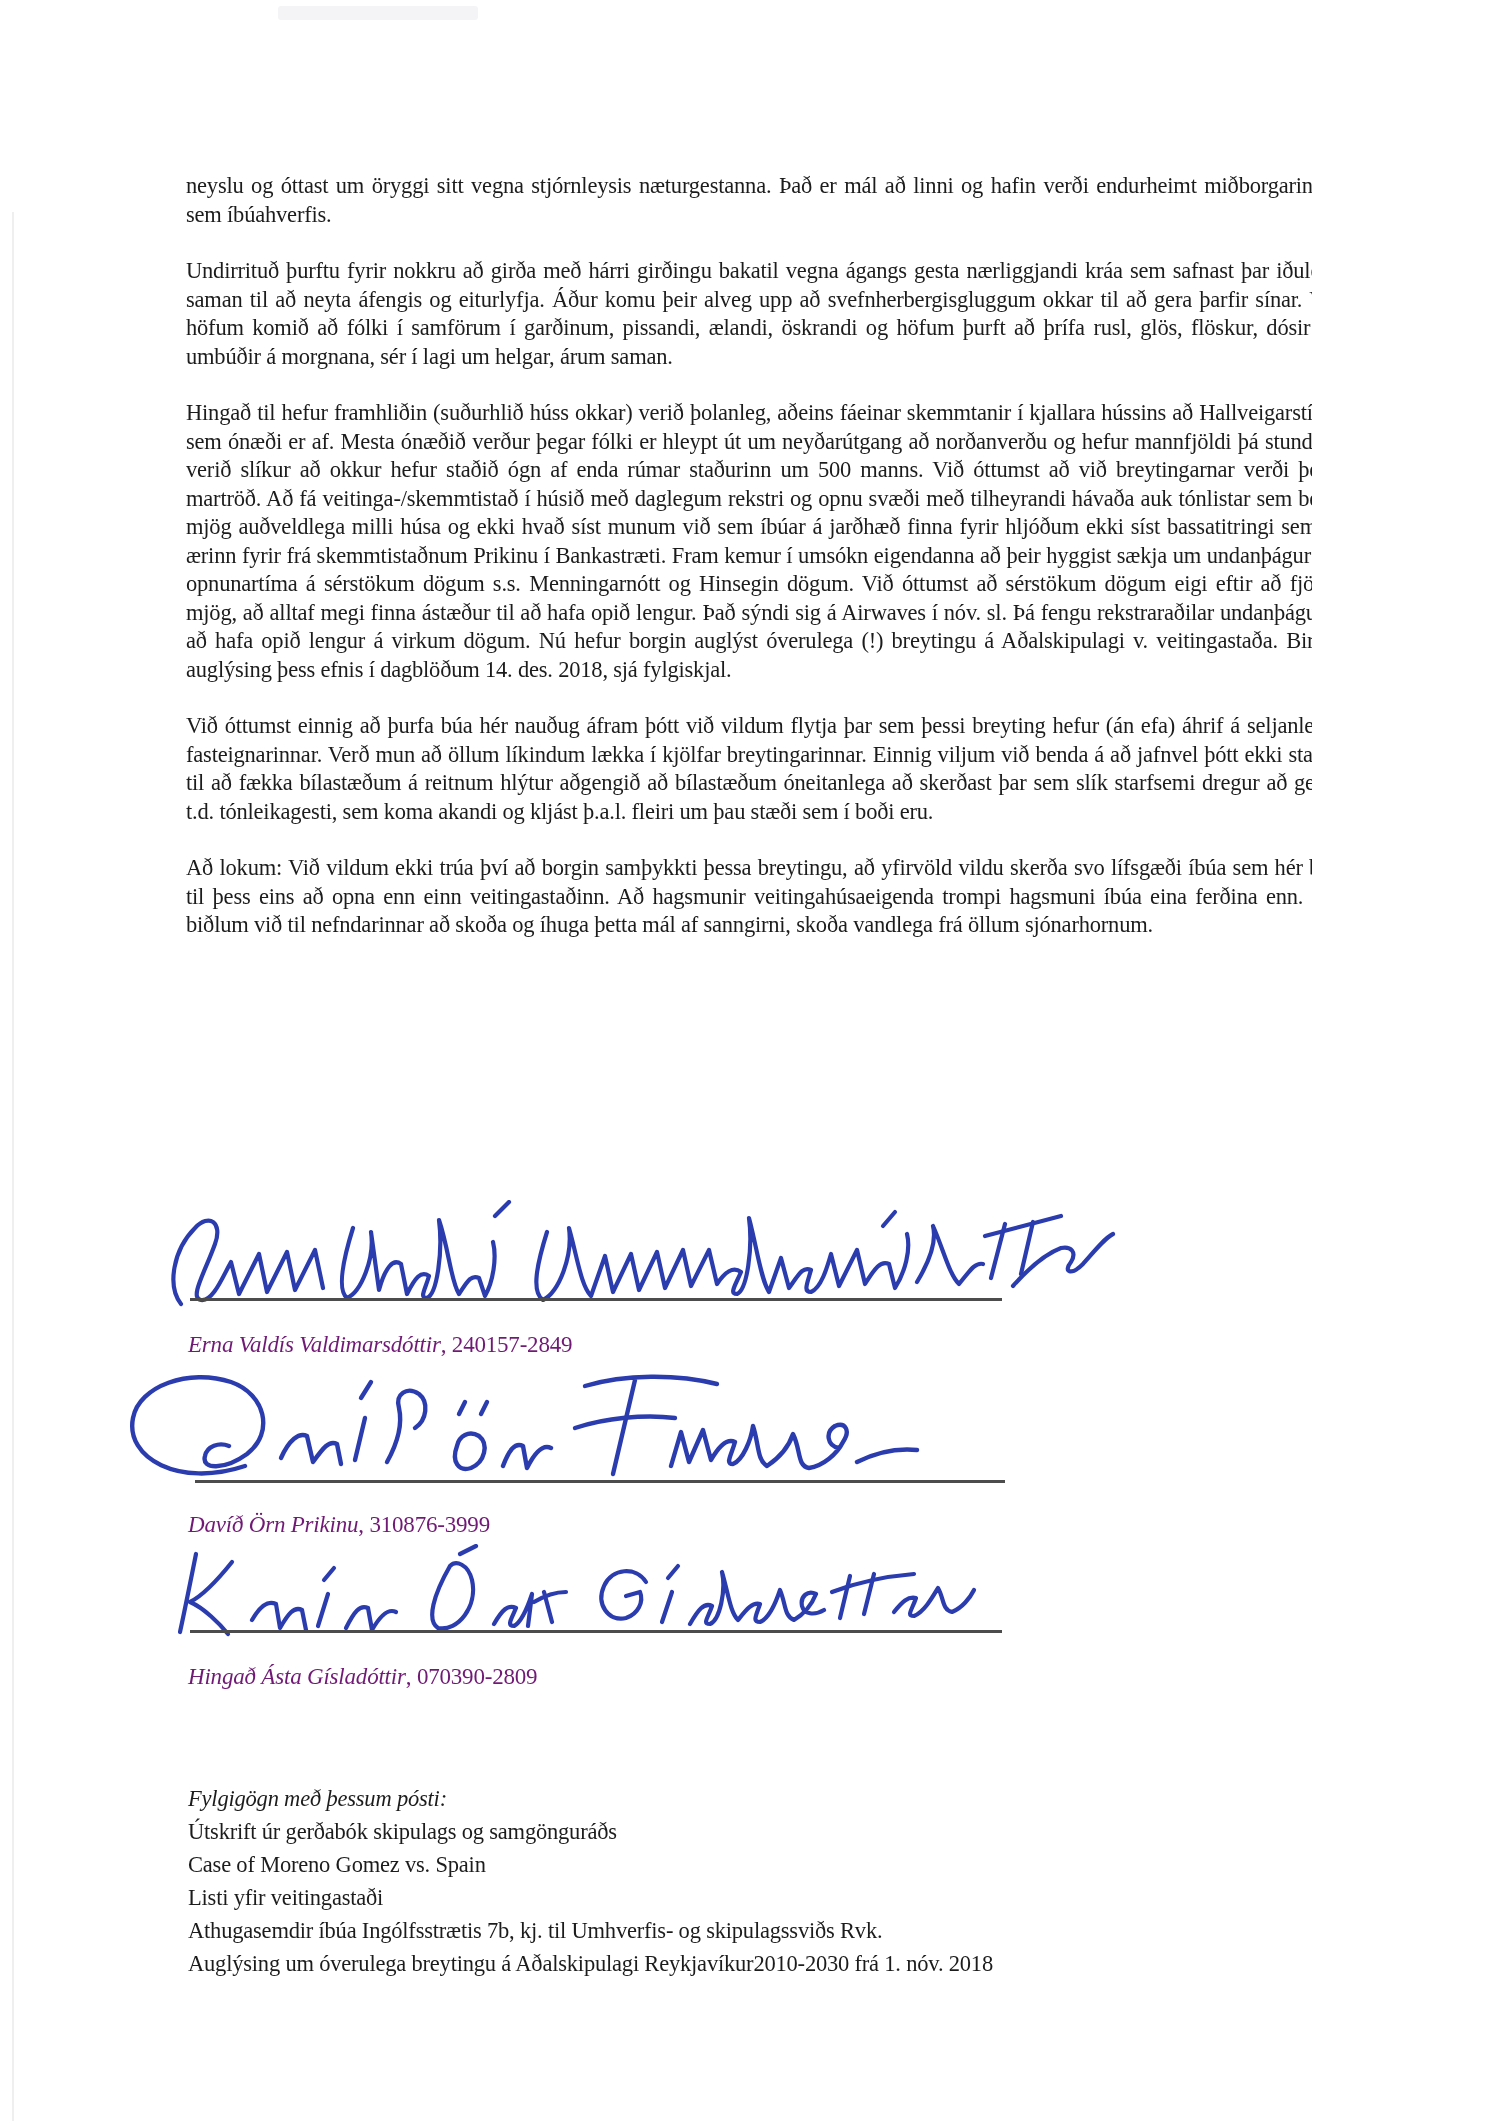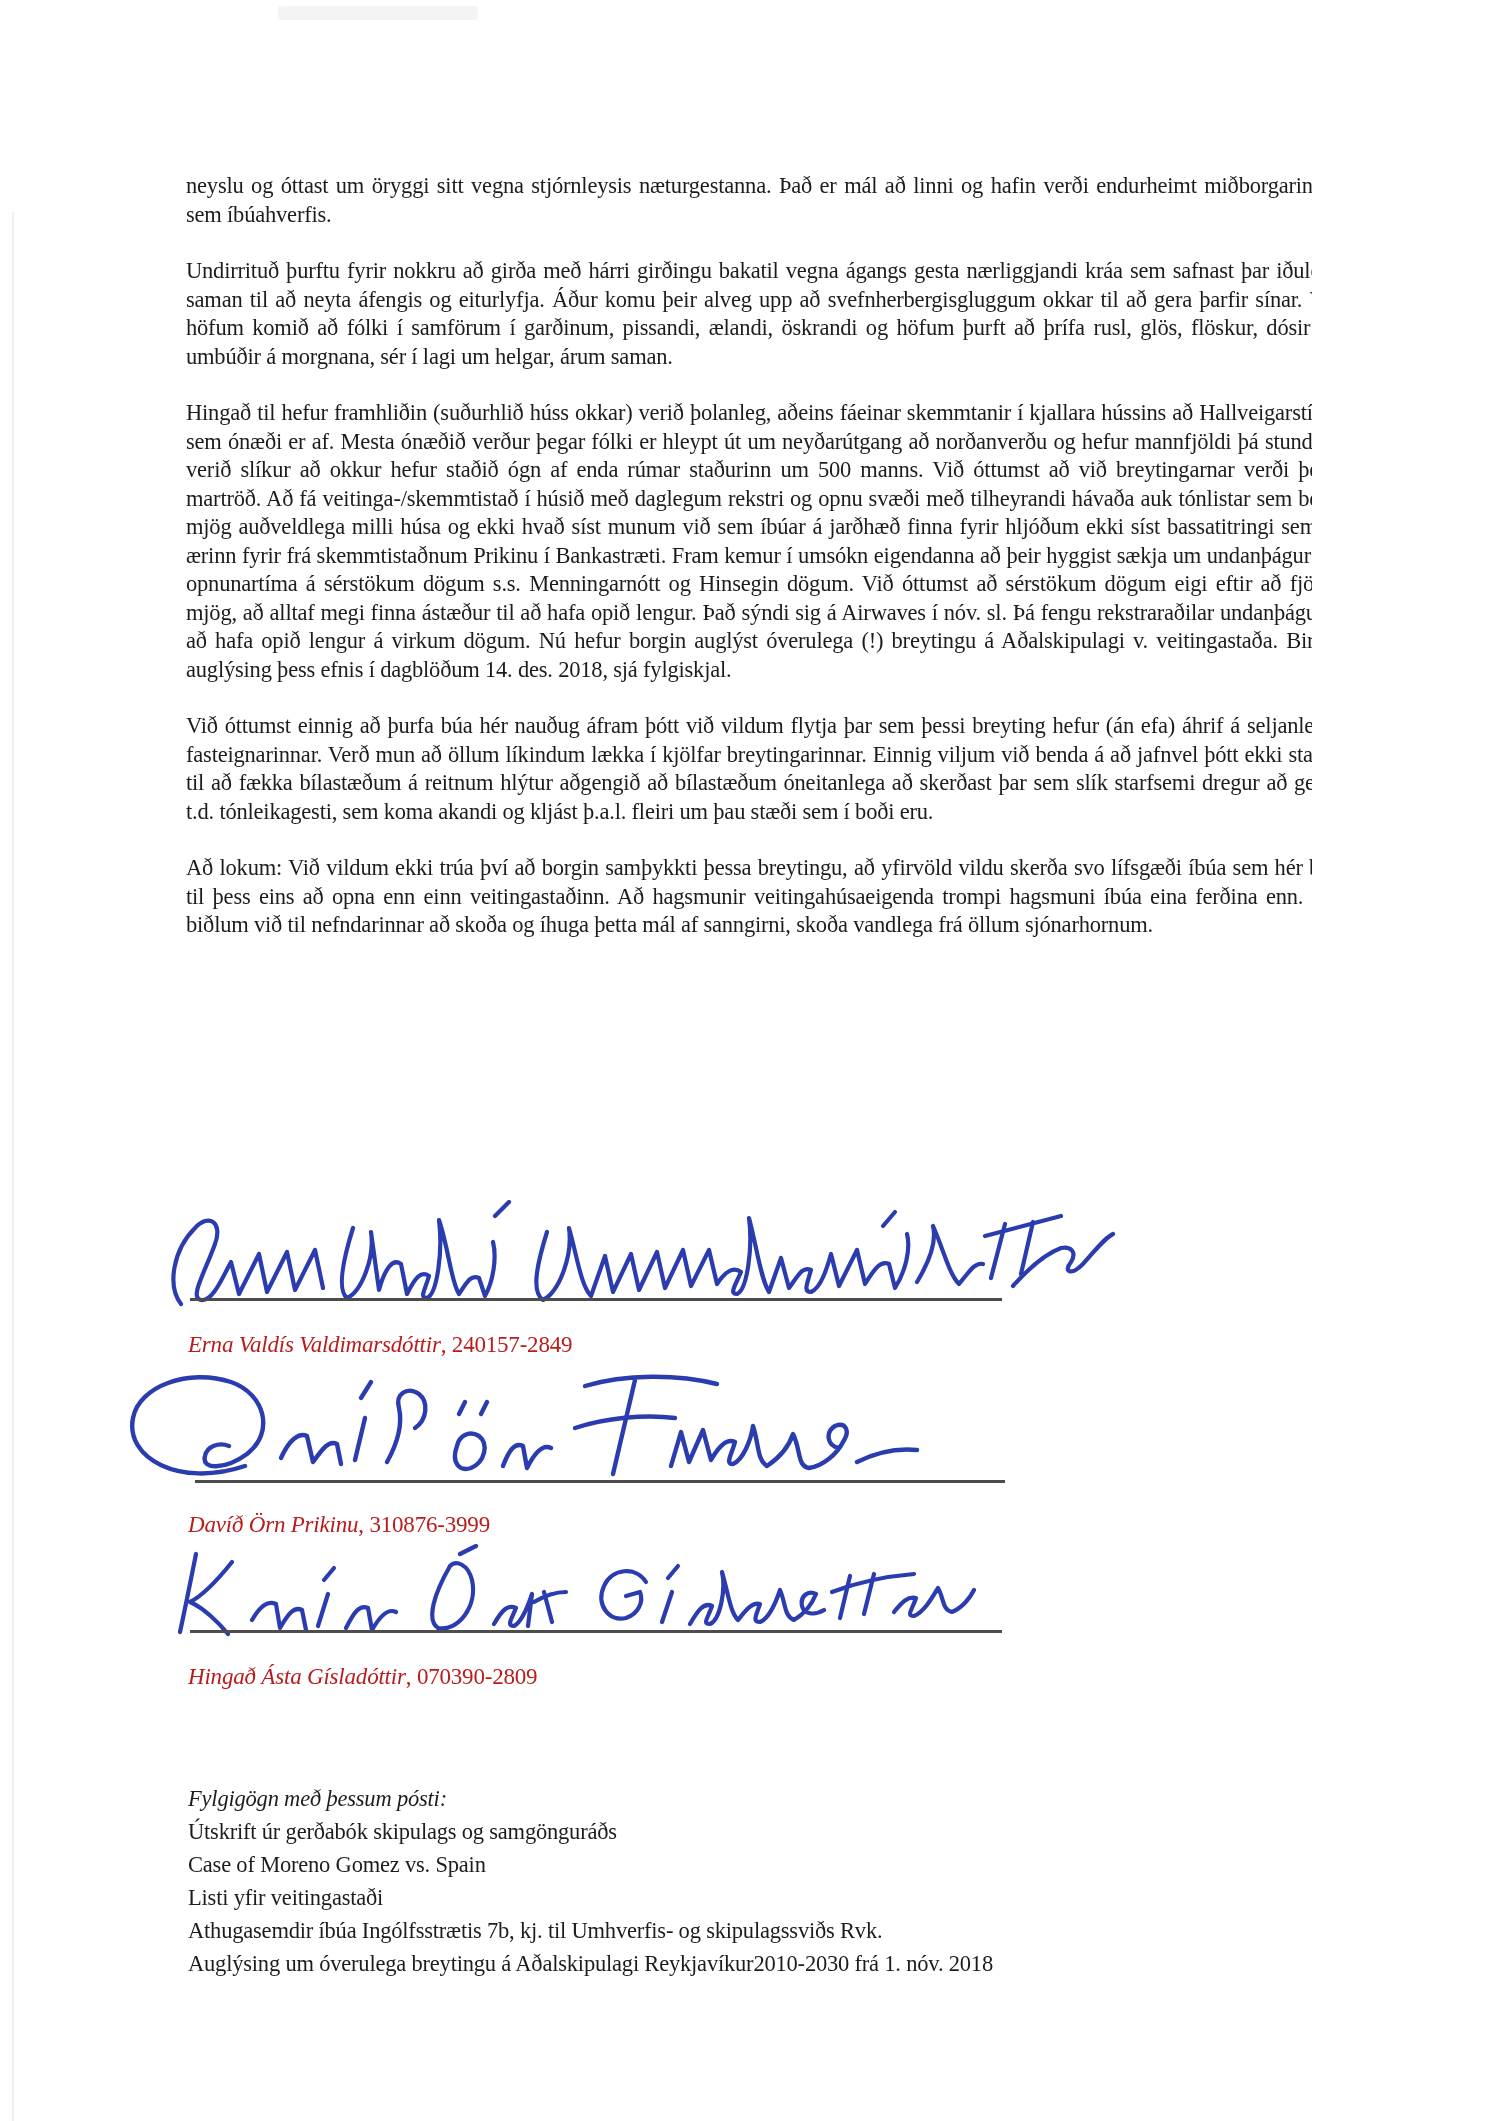--- a/index.html
+++ b/index.html
@@ -20,21 +20,21 @@
     position:absolute;left:186px;top:172px;width:1155px;
     font-size:22.5px;line-height:28.5px;letter-spacing:-0.2px;
   }
   .body-text p{margin:0 0 28px 0;text-align:justify;}
   .closing div{line-height:28.5px;}
 
   .sig-svg{position:absolute;}
   .sig-rule{position:absolute;height:3px;background:#4c4c4c;}
   .sig-name{
     position:absolute;left:188px;margin:0;
-    font-size:23px;letter-spacing:-0.2px;color:#b91c1c;
+    font-size:23px;letter-spacing:-0.2px;color:#701a75;
   }
   .sig-name em{font-style:italic;}
 
   .attachments{
     position:absolute;left:188px;top:1782px;width:1180px;
     font-size:22.5px;line-height:33px;letter-spacing:-0.2px;
   }
   .attachments .att-heading{font-style:italic;}
   .att-item{font-style:normal;}
 </style>

